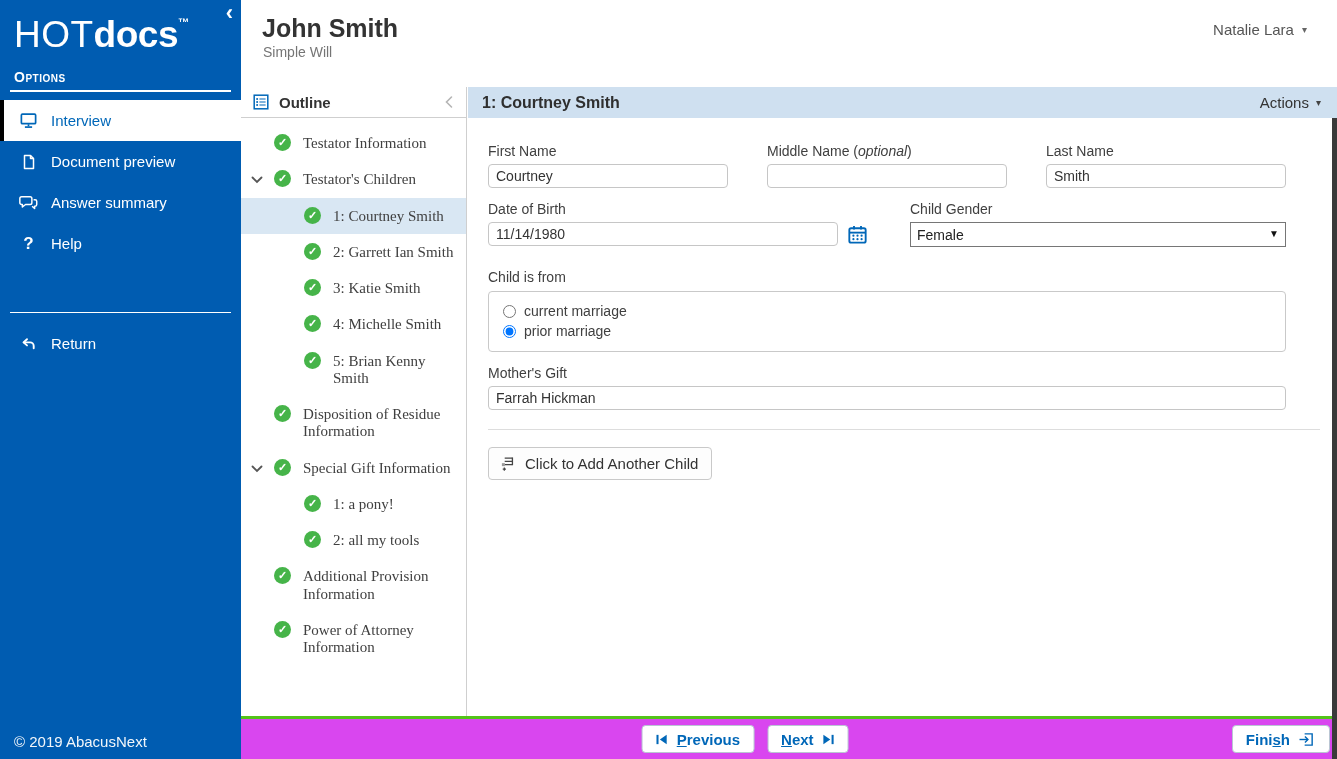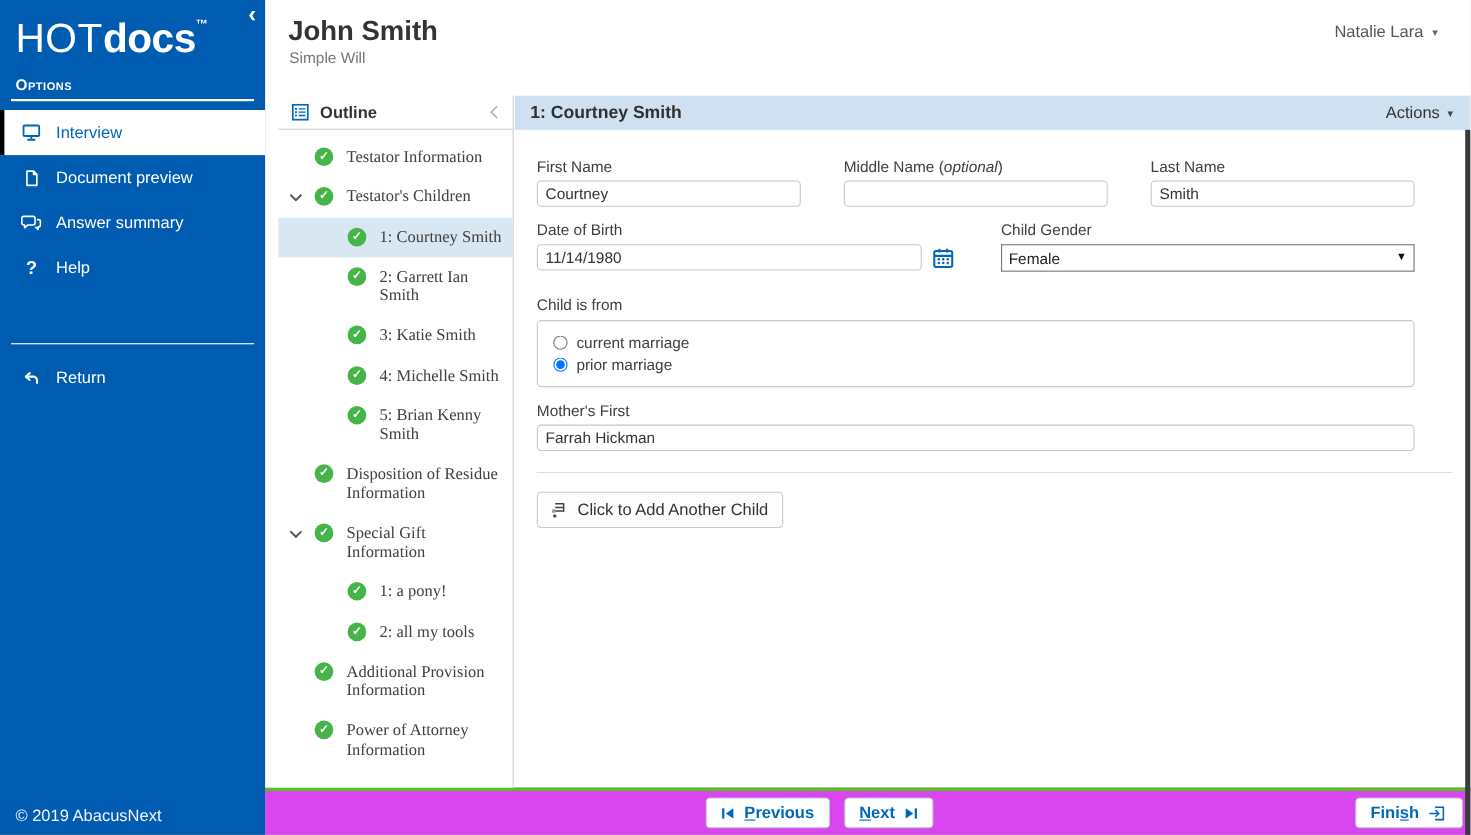--- a/index.html
+++ b/index.html
@@ -25,21 +25,21 @@
   .side-footer { position:absolute; left:14px; bottom:9px; font-size:15px; color:#f2f6fa; }
 
   
   .topbar { position:absolute; left:241px; top:0; width:1096px; height:87px; background:#fff; }
   .doc-title { padding:13px 0 0 21px; font-size:25px; font-weight:700; color:#333; line-height:1.2; }
   .doc-subtitle { padding-left:22px; margin-top:1px; font-size:14px; color:#757575; }
   .user-menu { position:absolute; top:21px; right:30px; font-size:15px; color:#555; display:flex; align-items:center; gap:8px; cursor:pointer; }
   .user-menu .caret { font-size:10px; color:#666; }
 
   
-  .outline { position:absolute; left:241px; top:87px; width:226px; height:629px; background:#fff; border-right:1px solid #cfcfcf; z-index:1;padding-left:12px; }
+  .outline { position:absolute; left:241px; top:87px; width:226px; height:629px; background:#fff; border-right:1px solid #cfcfcf; z-index:1; }
   .outline-header { height:31px; border-bottom:1px solid #cfcfcf; display:flex; align-items:center; padding:0 10px 0 12px; gap:10px; }
   .outline-header .oh-icon { color:#0067b8; width:16px; height:16px; flex:none; }
   .outline-header .oh-title { flex:1; font-size:15px; font-weight:700; color:#333; }
   .outline-header .oh-collapse { color:#b5b5b5; width:14px; height:14px; cursor:pointer; }
   .tree { padding-top:7px; }
   .o-row { display:flex; align-items:flex-start; padding:9px 6px 9px 0; font-size:15px; color:#404040; cursor:pointer; }
   .o-row .chev { width:15px; height:15px; margin:3px 0 0 9px; flex:none; }
   .o-row .check { width:17px; height:17px; border-radius:50%; background:#46b449; color:#fff; font-size:11px; font-weight:700; line-height:17px; text-align:center; margin:0 12px 0 9px; flex:none; }
   .o-row .o-label { max-width:158px; line-height:1.15; padding-top:1px;font-family:Liberation Serif, serif; }
   .o-row.lvl2 .chev { margin-left:39px; }
@@ -311,21 +311,21 @@
           <input type="radio" name="childfrom" style="">
           <span>current marriage</span>
         </label>
         <label class="radio-line">
           <input type="radio" name="childfrom" checked="true" style="">
           <span>prior marriage</span>
         </label>
       </div>
 
       <div class="mothers">
-        <div class="f-label">Mother's First</div>
+        <div class="f-label">Mother's Gift</div>
         <input class="txt" type="text" value="Farrah Hickman" style="">
       </div>
 
       <div class="form-divider"></div>
 
       <button class="add-btn">
         <span class="ai">
           <svg viewBox="0 0 17 18" width="16" height="17">
               <path d="M5 3.2h8.2M5 6.7h8.2M5 10.2h8.2" stroke="#444" stroke-width="1.4"></path>
               <path d="M13.2 2.6v8.2" stroke="#444" stroke-width="1.4"></path>

